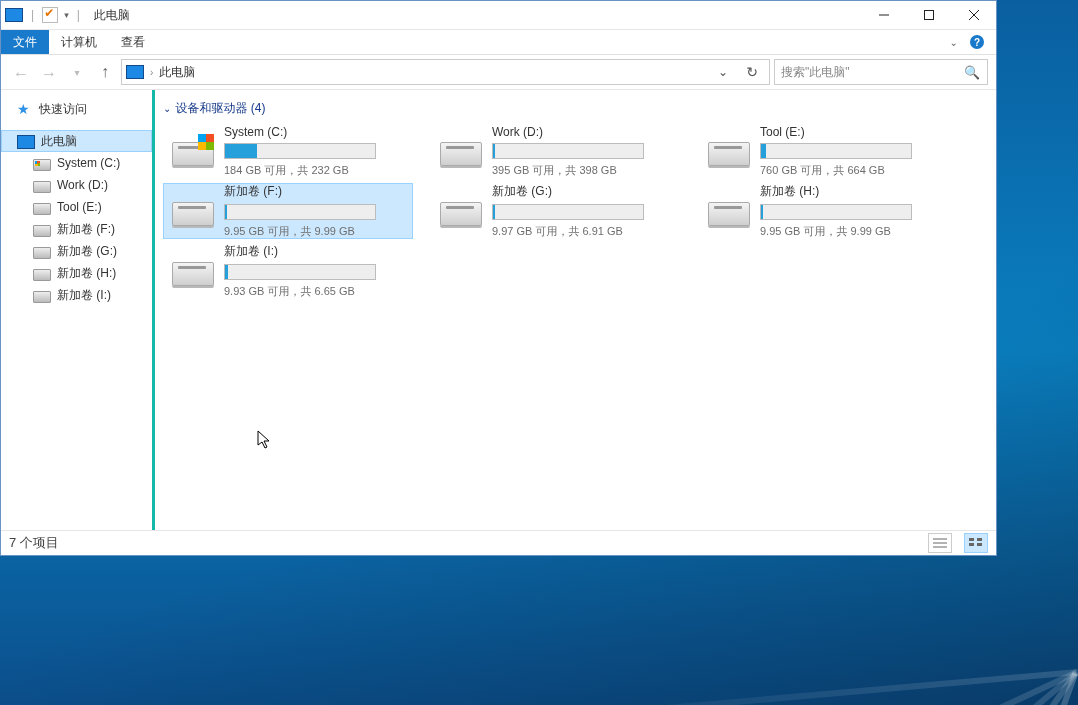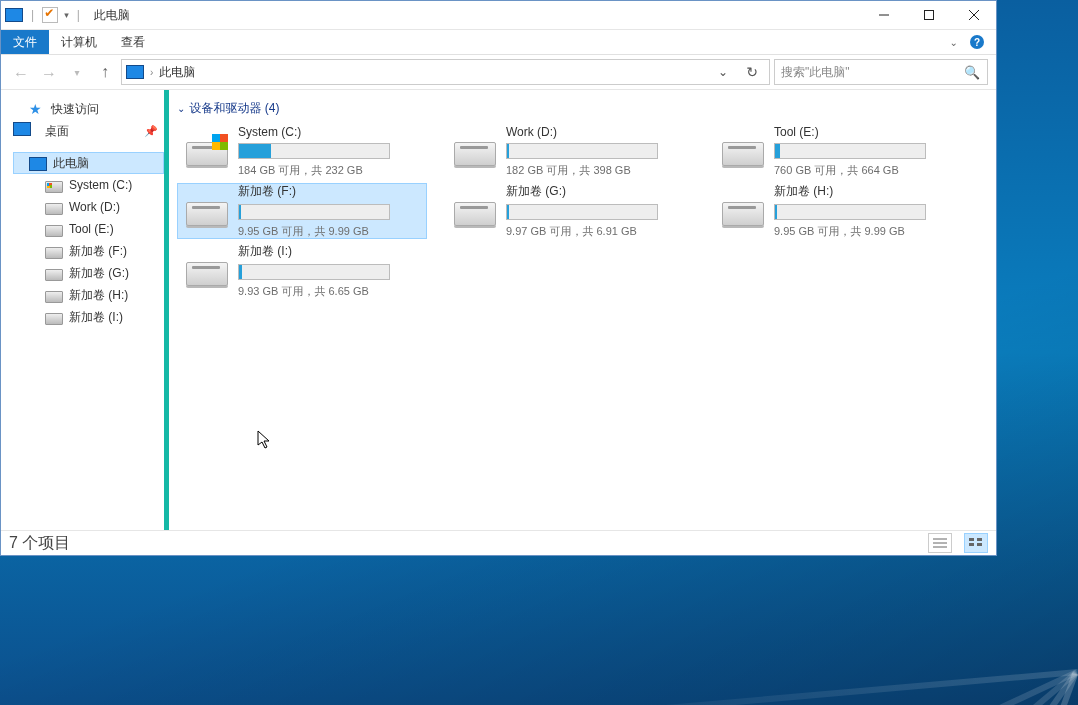--- a/index.html
+++ b/index.html
@@ -74,21 +74,21 @@
   .addr-box .pc-icon{width:16px; height:12px; background:#1e88e5; border:1px solid #134a8a;}
   .addr-box .chevr{color:#888; font-size:10px;}
   .addr-drop{width:20px; display:flex; justify-content:center; color:#555;}
   .refresh{width:26px; display:flex; justify-content:center; color:#555; font-size:14px;}
   .searchbox{ width:200px; height:24px; border:1px solid #ccc; display:flex; align-items:center; padding:0 6px; color:#888;}
   .searchbox .sflex{flex:1;}
   .searchbox .sicon{font-size:13px; color:#888;}
 
   .body{ flex:1; display:flex; min-height:0;}
   .sidebar{
-    width:151px; border-right:5px solid #14b8a6; padding-top:8px; overflow:auto;margin-left:12px;
+    width:151px; border-right:3px solid #14b8a6; padding-top:8px; overflow:auto;
   }
   .tree-item{ display:flex; align-items:center; height:22px; padding-left:16px; gap:6px;}
   .tree-item.child{ padding-left:32px;}
   .tree-item.selected{ background:#cce8ff; border:1px solid #99d1ff; box-sizing:border-box; padding-left:15px;}
   .tree-item.pinned{ position:relative;}
   .pin{ position:absolute; right:6px; color:#888; font-size:11px;}
   .tree-gap{ height:10px;}
   .icon{ width:16px; height:16px; display:inline-block;}
   .icon.star::before{content:"★"; color:#2e90e6; font-size:14px;}
   .icon.desktop{ background:#1e88e5; height:12px; border:1px solid #134a8a; margin-top:2px;}
@@ -126,21 +126,21 @@
       conic-gradient(#f25022 0 25%, #7fba00 0 50%, #ffb900 0 75%, #00a4ef 0 100%);
   }
   .drive-info{ flex:1; display:flex; flex-direction:column; gap:4px;}
   .drive-name{ font-size:12px;}
   .capbar{ width:150px; height:14px; border:1px solid #bcbcbc; background:#eee; position:relative;}
   .capbar .fill{ position:absolute; left:0; top:0; bottom:0; background:#26a0da;}
   .drive-cap{ font-size:11px; color:#6d6d6d;}
 
   .statusbar{
     height:24px; border-top:1px solid #e6e6e6; display:flex; align-items:center;
-    padding:0 8px; font-size:16px; color:#444; gap:10px;
+    padding:0 8px; font-size:13px; color:#444; gap:10px;
   }
   .statusbar .sflex{flex:1;}
   .viewbtn{ width:22px; height:18px; border:1px solid #ccc; display:flex; align-items:center; justify-content:center; margin-left:2px;}
   .viewbtn.active{ background:#cce8ff; border-color:#99d1ff;}
   .mini-tiles{width:14px; height:10px; position:relative;}
   .mini-tiles::before, .mini-tiles::after{content:"";position:absolute;width:5px;height:3px;background:#666;}
   .mini-tiles::before{left:0;top:0; box-shadow:8px 0 #666, 0 5px #666, 8px 5px #666;}
 </style>
 </head>
 <body>
@@ -216,25 +216,20 @@
     </div>
   </div>
 
   <div class="body">
 
     <div class="sidebar">
       <div class="tree-item">
         <span class="icon star"></span>
         <span>快速访问</span>
       </div>
-      <div class="tree-item child pinned">
-        <span class="icon desktop"></span>
-        <span>桌面</span>
-        <span class="pin">📌</span>
-      </div>
       <div class="tree-gap"></div>
       <div class="tree-item selected">
         <span class="icon pc"></span>
         <span>此电脑</span>
       </div>
       <div id="sidebar-drives">
           <div class="tree-item child">
             <span class="icon drive win"></span>
             <span>System (C:)</span>
           </div>
@@ -289,21 +284,21 @@
           <div class="drive-tile">
             <div class="big-drive-icon">
               <div class="body3d"></div>
               <div class="slot"></div>
             </div>
             <div class="drive-info">
               <div class="drive-name">Work (D:)</div>
               <div class="capbar">
                 <div class="fill" style="width: 1%;"></div>
               </div>
-              <div class="drive-cap">182 GB 可用，共 398 GB</div>
+              <div class="drive-cap">395 GB 可用，共 398 GB</div>
             </div>
           </div>
           <div class="drive-tile">
             <div class="big-drive-icon">
               <div class="body3d"></div>
               <div class="slot"></div>
             </div>
             <div class="drive-info">
               <div class="drive-name">Tool (E:)</div>
               <div class="capbar">

